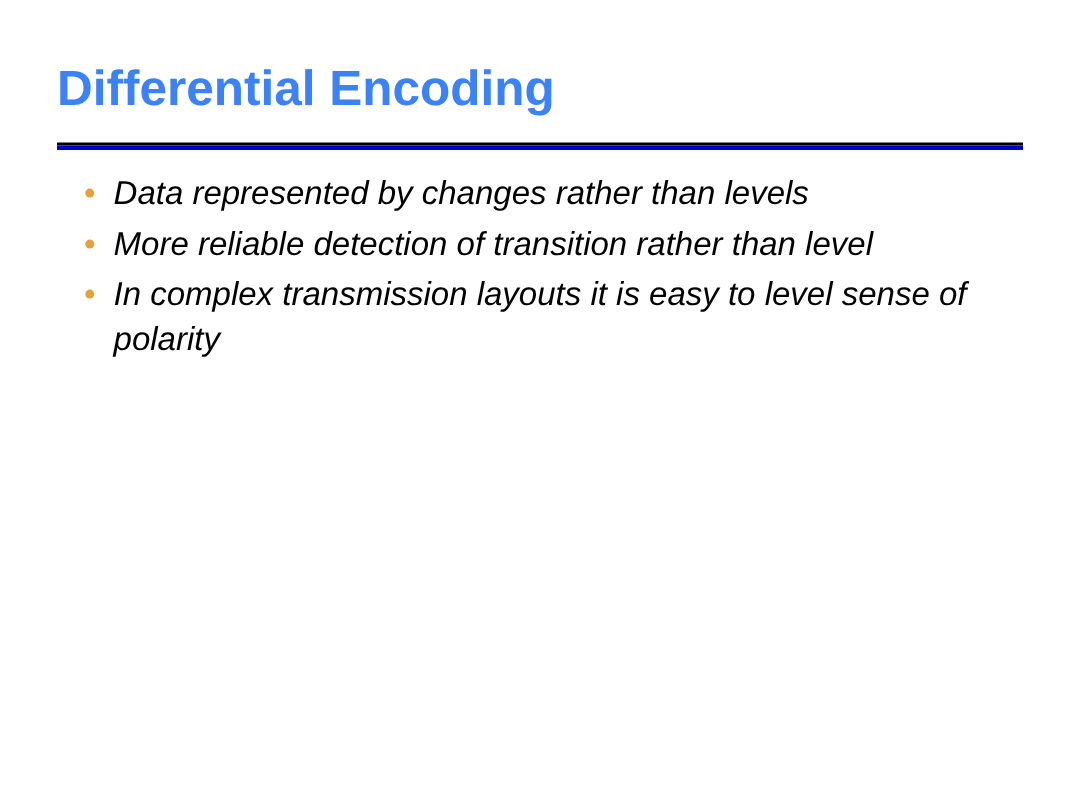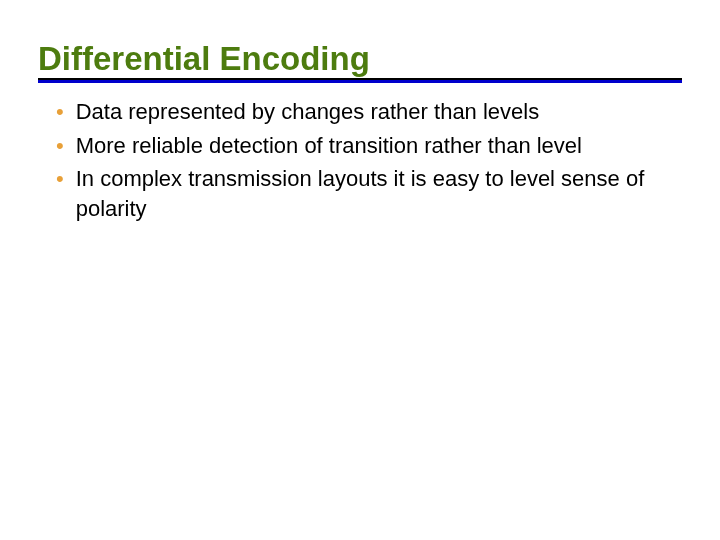--- a/index.html
+++ b/index.html
@@ -11,23 +11,23 @@
       width: 720px;
       height: 540px;
       background: #ffffff;
       font-family: Verdana, Geneva, sans-serif;
       padding: 40px 38px 0 38px;
     }
     .title {
       font-family: Arial, Helvetica, sans-serif;
       font-size: 33px;
       font-weight: 900;
-      color: #4d7c0f;
+      color: #3b82f6;
       letter-spacing: 0px;
-      padding-bottom: 0;
+      padding-bottom: 17px;
       border-bottom: 2px solid #000000;
       margin-bottom: 0;
     }
     .blue-line {
       height: 3px;
       background: #0000cc;
       margin-top: 0;
       margin-bottom: 14px;
     }
     .bullet-list {
@@ -44,20 +44,21 @@
     }
     .bullet-dot {
       color: #e8a038;
       font-size: 22px;
       margin-right: 12px;
       flex-shrink: 0;
       line-height: 1.35;
     }
     .bullet-text {
       flex: 1;
+      font-style: italic;
     }
   </style>
 </head>
 <body>
 
 <h1 class="title">Differential Encoding</h1>
 <div class="blue-line"></div>
 
 <ul class="bullet-list">
   <li class="bullet-item">

